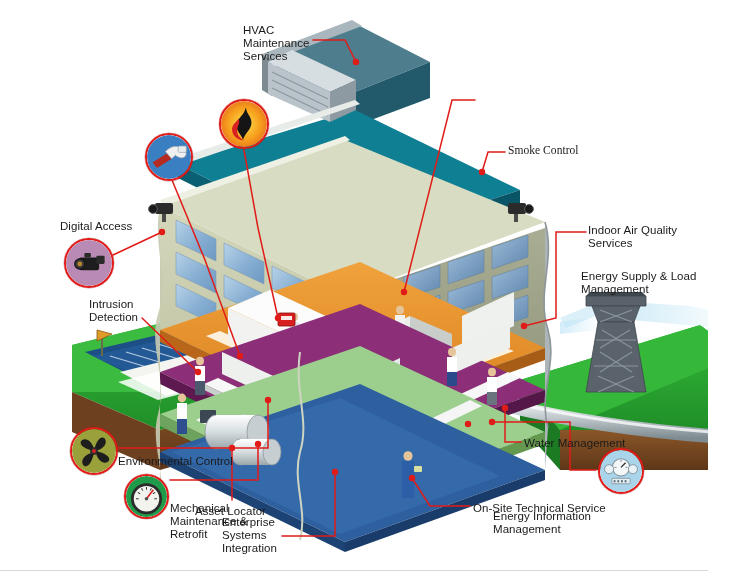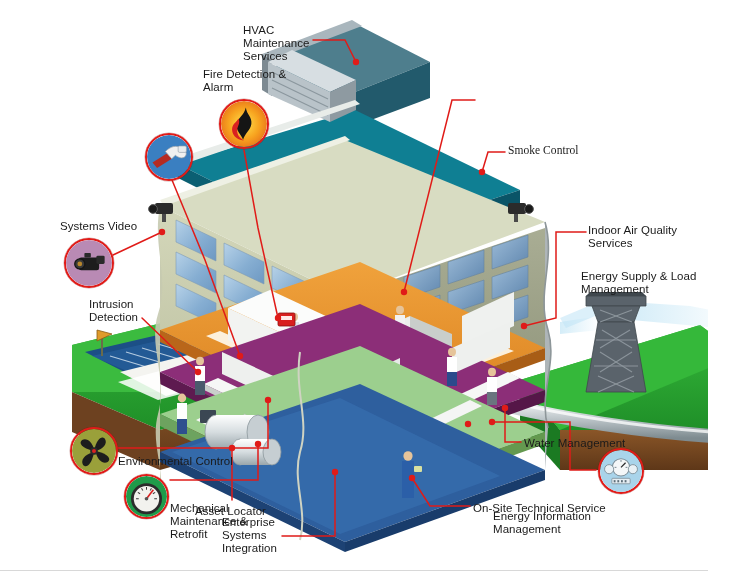--- a/index.html
+++ b/index.html
@@ -461,25 +461,23 @@
       <circle cx="492" cy="422" r="3.2"></circle>
       <circle cx="412" cy="478" r="3.2"></circle>
       <circle cx="468" cy="424" r="3.2"></circle>
     </g>
   </svg>
 
   <div class="label" style="left:243px; top:24px;">HVAC
 Maintenance
 Services</div>
 
-  <div class="label" style="left:203px; top:68px;">Fire Detection &amp;
-Alarm</div>
-
-
-  <div class="label" style="left:60px; top:220px;">Systems Video</div>
+
+
+  <div class="label" style="left:60px; top:220px;">Digital Access</div>
 
   <div class="label" style="left:89px; top:298px;">Intrusion
 Detection</div>
 
   <div class="label" style="left:118px; top:455px;">Environmental Control</div>
 
   <div class="label" style="left:170px; top:470px;margin-top:32px;">Mechanical
 Maintenance &amp;
 Retrofit</div>
 

